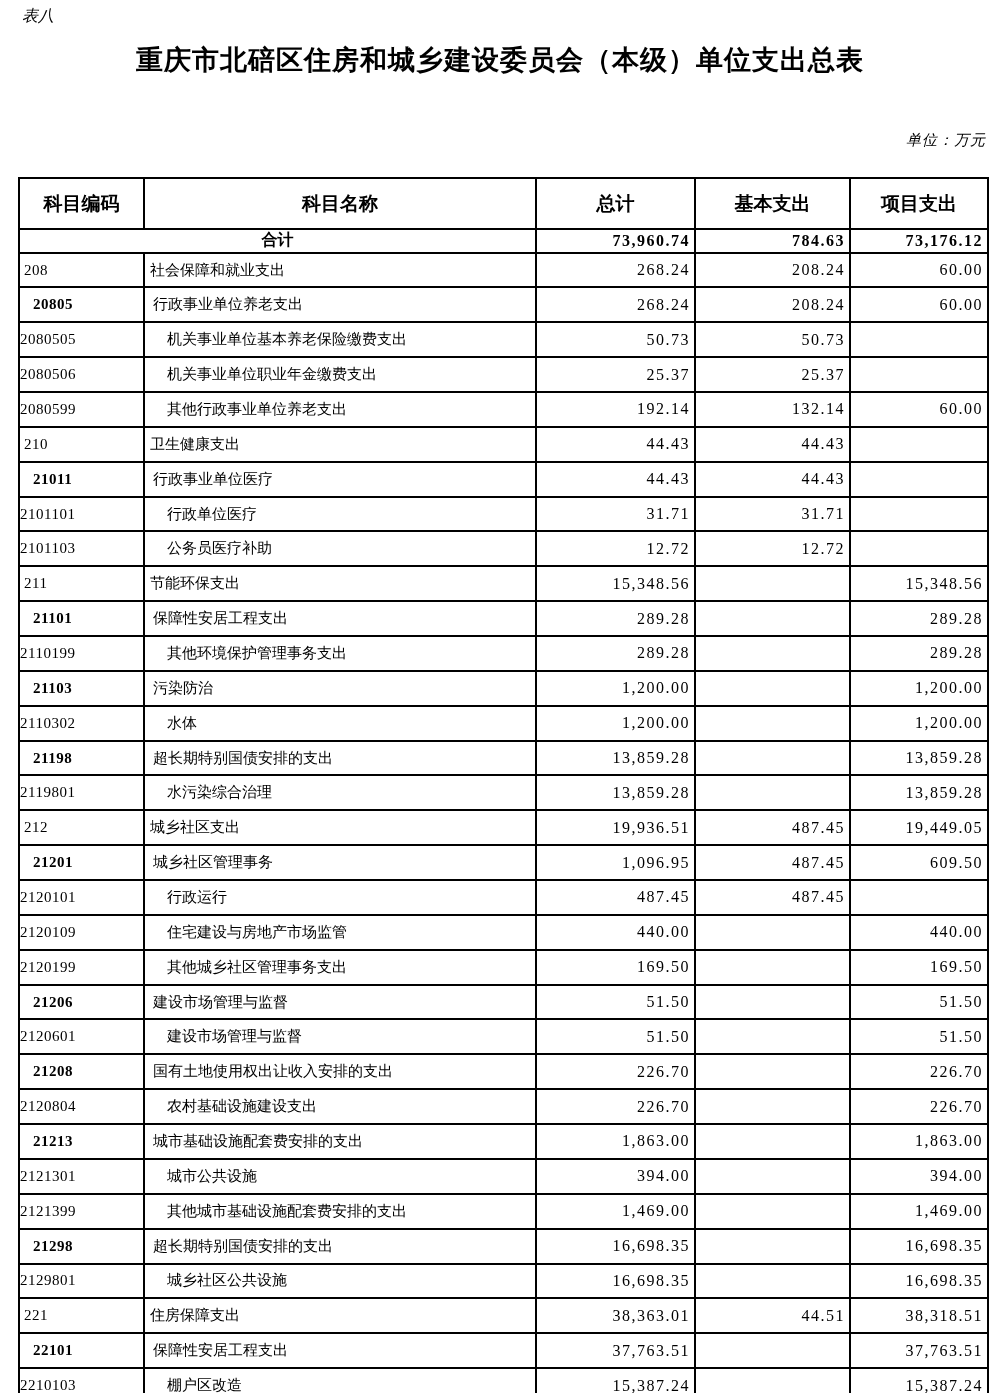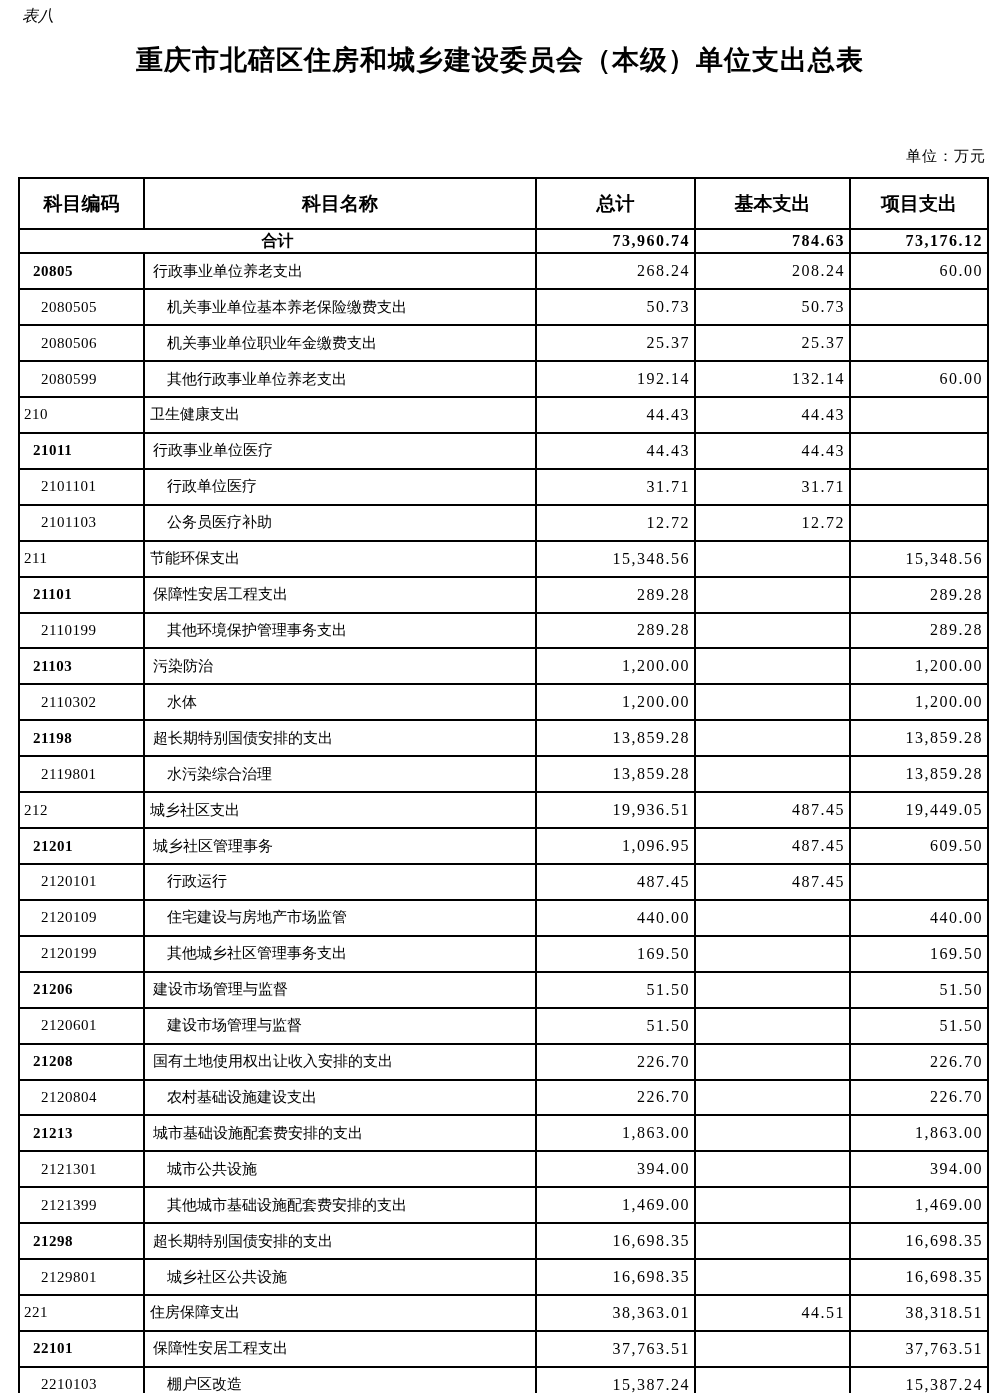--- a/index.html
+++ b/index.html
@@ -32,22 +32,23 @@
     font-size: 27px;
     font-weight: bold;
     font-family: "Liberation Sans", "DejaVu Sans", sans-serif;
     letter-spacing: 1px;
     white-space: nowrap;
   }
 
   .unit-note {
     position: absolute;
     right: 14px;
-    top: 147px;
+    top: 131px;
     font-size: 15px;
+    font-style: italic;
     letter-spacing: 1px;
   }
 
   table.budget-table {
     position: absolute;
     left: 18px;
     top: 177px;
     width: 969px;
     height: 1227px;
     border-collapse: collapse;
@@ -76,21 +77,21 @@
   tr.total-row td.total-label { text-align: center; font-size: 16px; }
 
   tr.data-row { height: 34px; }
 
   td.code { font-size: 15px; text-align: left; letter-spacing: 0.5px; }
   td.name { font-size: 15px; text-align: left; }
   td.num  { font-size: 16px; text-align: right; padding-right: 4px; letter-spacing: 1.5px; }
 
   tr.lvl1 td.code { padding-left: 4px; }
   tr.lvl2 td.code { padding-left: 13px; font-weight: bold; }
-  tr.lvl3 td.code { padding-left: 21px; }
+  tr.lvl3 td.code { }
   tr.lvl1 td.name { padding-left: 5px; }
   tr.lvl2 td.name { padding-left: 8px; }
   tr.lvl3 td.name { padding-left: 22px; margin-left: 23px; }
 </style>
 </head>
 <body>
 
 <div class="sheet-label">表八</div>
 
 <div class="doc-title">重庆市北碚区住房和城乡建设委员会（本级）单位支出总表</div>
@@ -115,20 +116,27 @@
     </tr>
   </thead>
   <tbody>
     <tr class="total-row">
       <td class="total-label" colspan="2">合计</td>
       <td class="num">73,960.74</td>
       <td class="num">784.63</td>
       <td class="num">73,176.12</td>
     </tr>
 
+  <tr class="data-row lvl1">
+        <td class="code">208</td>
+        <td class="name">社会保障和就业支出</td>
+        <td class="num">268.24</td>
+        <td class="num">208.24</td>
+        <td class="num">60.00</td>
+      </tr>
       <tr class="data-row lvl2">
         <td class="code">20805</td>
         <td class="name">行政事业单位养老支出</td>
         <td class="num">268.24</td>
         <td class="num">208.24</td>
         <td class="num">60.00</td>
       </tr>
       <tr class="data-row lvl3">
         <td class="code">2080505</td>
         <td class="name">机关事业单位基本养老保险缴费支出</td>

